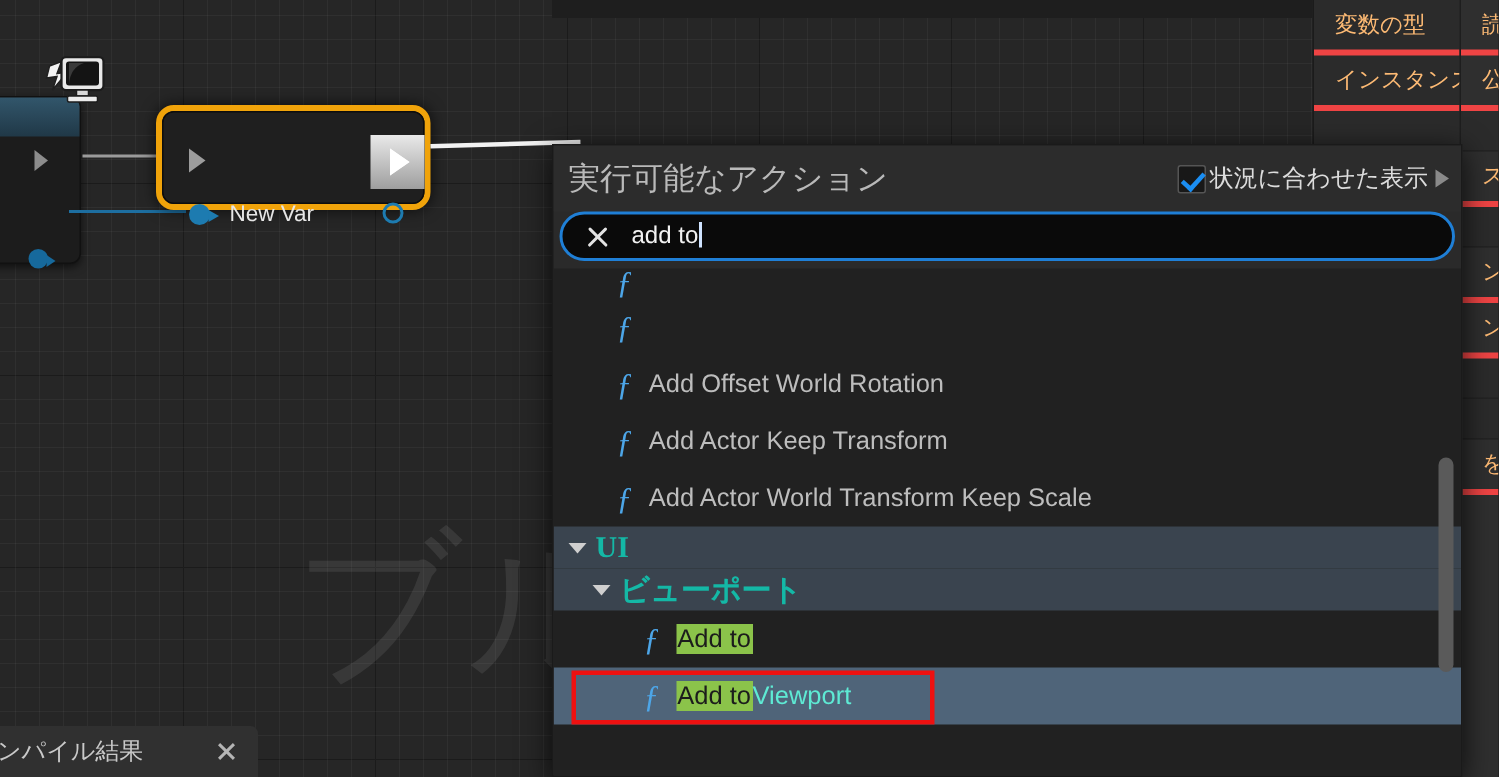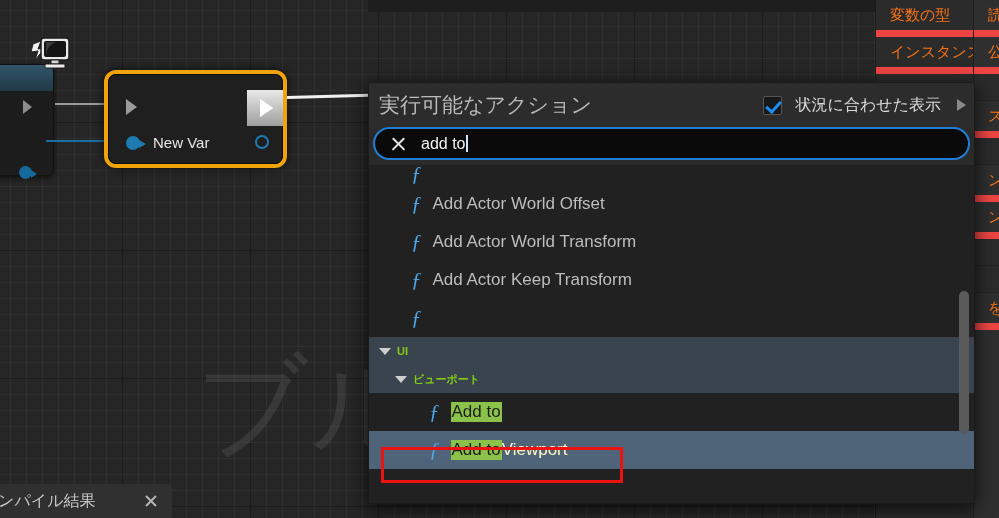--- a/index.html
+++ b/index.html
@@ -71,21 +71,21 @@
   .wire-data-left {
     position: absolute; left: 46px; top: 140px; width: 78px; height: 2px;
     background: #1d6ea0;
   }
 
   
   .monitor-icon { position: absolute; left: 27px; top: 36px; width: 46px; height: 38px; }
 
   
   .node-set {
-    position: absolute; left: 104px; top: 70px; width: 183px; height: 98px;
+    position: absolute; left: 104px; top: 70px; width: 183px; height: 70px;
     border-radius: 12px;
     border: 4px solid #f0a30a;
     background: #1b1b1b;
     box-shadow: 0 0 10px rgba(0,0,0,0.7);
   }
   .node-set .inner {
     position: absolute; inset: 0;
     border-radius: 8px; overflow: hidden;
     border: 1px solid #0d0d0d;
   }
@@ -138,35 +138,35 @@
     border: 2px solid #1d7bb0; background: transparent;
   }
   .wire-exec-out {
     position: absolute; left: 287px; top: 96px; width: 100px; height: 3px;
     background: #f2f2f2;
     transform: rotate(-1.6deg); transform-origin: left center;
   }
 
   
   .menu {
-    position: absolute; left: 368px; top: 82px; width: 607px; height: 422px;
+    position: absolute; left: 368px; top: 96px; width: 607px; height: 422px;
     background: #2a2a2a;
     border: 1px solid #1a1a1a;
     box-shadow: 0 4px 18px rgba(0,0,0,0.75);
     overflow: hidden;
   }
   .menu-header {
     position: relative; height: 44px;
     display: flex; align-items: center;
     padding: 0 8px 0 10px;
     background: #2c2c2c;
   }
   .menu-title { font-size: 21px; color: #b9b9b9; }
   .menu-header-right {
-    margin-left: auto; display: flex; align-items: center; gap: 14px;
+    margin-left: auto; display: flex; align-items: center; gap: 3px;
   }
   .chk {
     width: 19px; height: 19px;
     background: #181818; border: 1px solid #555;
     position: relative; border-radius: 2px;
   }
   .chk::after {
     content: "";
     position: absolute; left: 5px; top: 1px;
     width: 6px; height: 12px;
@@ -220,39 +220,40 @@
     padding-left: 10px;
     color: #bdbdbd;
     font-size: 17px;
     white-space: nowrap;
   }
   .row.func { padding-left: 42px; }
   .row.func.deep { padding-left: 60px; }
   .row.clipped { height: 20px; align-items: flex-end; overflow: hidden; color:#9b9b9b; }
   .row.cat {
     background: #3a444f;
-    color: #84cc16; font-weight: bold; font-size: 11px;
+    color: #14b8a6; font-weight: bold; font-size: 20px;
     height: 28px;
+    font-family: Liberation Serif, serif;
   }
   .row.cat.sub { padding-left: 26px; }
   .row.selected { background: #4f6479; }
   .fx {
     font-family: "Liberation Serif", "DejaVu Serif", serif;
     font-style: italic; font-size: 21px; color: #4da6e8;
     margin-right: 11px; line-height: 1;
   }
   .tri-down {
     width: 0; height: 0;
     border-top: 7px solid #cfcfcf;
     border-left: 6px solid transparent;
     border-right: 6px solid transparent;
     margin-right: 6px;
   }
   .hl { background: #8bc34a; color: #1c1c1c; padding: 0 1px; }
-  .row.selected .label-rest { color: #fef9c3; }
+  .row.selected .label-rest { color: #5eead4; }
 
   .scrollbar-track {
     position: absolute; right: 2px; top: 92px; width: 12px; bottom: 34px;
   }
   .scrollbar-thumb {
     position: absolute; right: 3px; top: 116px; width: 10px; height: 143px;
     background: #5a5a5a; border-radius: 5px;
   }
 
   .redbox {
@@ -266,22 +267,22 @@
   .right-panel {
     position: absolute; right: 0; top: 0; width: 124px; height: 518px;
     background: #2b2b2b;
     border-left: 1px solid #1b1b1b;
     overflow: hidden;
   }
   .rp-row {
     position: relative;
     height: 37px; display: flex; align-items: center;
     padding-left: 14px;
-    font-size: 15px; color: #f97316;
-    border-bottom: 7px solid #ef4444;
+    font-size: 15px; color: #fdba74;
+    border-bottom: 4px solid #ef4444;
     white-space: nowrap; overflow: hidden;
   }
   .rp-spacer { height: 27px; border-bottom: 1px solid #232323; background: #2b2b2b; }
 
   .right-strip {
     position: absolute; right: 0; top: 0; width: 26px; height: 518px;
     background: #2f2f2f;
     border-left: 1px solid #1e1e1e;
   }
 
@@ -419,35 +420,35 @@
     </div>
 
     <div class="list">
 
       <div class="row func clipped">
         <span class="fx">ƒ</span>
       </div>
 
       <div class="row func">
         <span class="fx">ƒ</span>
-        <span>Add Actor World Offset</span>
       </div>
 
       <div class="row func">
         <span class="fx">ƒ</span>
-        <span>Add Actor World Transform</span>
+        <span>Add Offset World Rotation</span>
       </div>
 
       <div class="row func">
         <span class="fx">ƒ</span>
         <span>Add Actor Keep Transform</span>
       </div>
 
       <div class="row func">
         <span class="fx">ƒ</span>
+        <span>Add Actor World Transform Keep Scale</span>
       </div>
 
       <div class="row cat">
         <span class="tri-down"></span>
         <span>UI</span>
       </div>
 
       <div class="row cat sub">
         <span class="tri-down"></span>
         <span>ビューポート</span>

